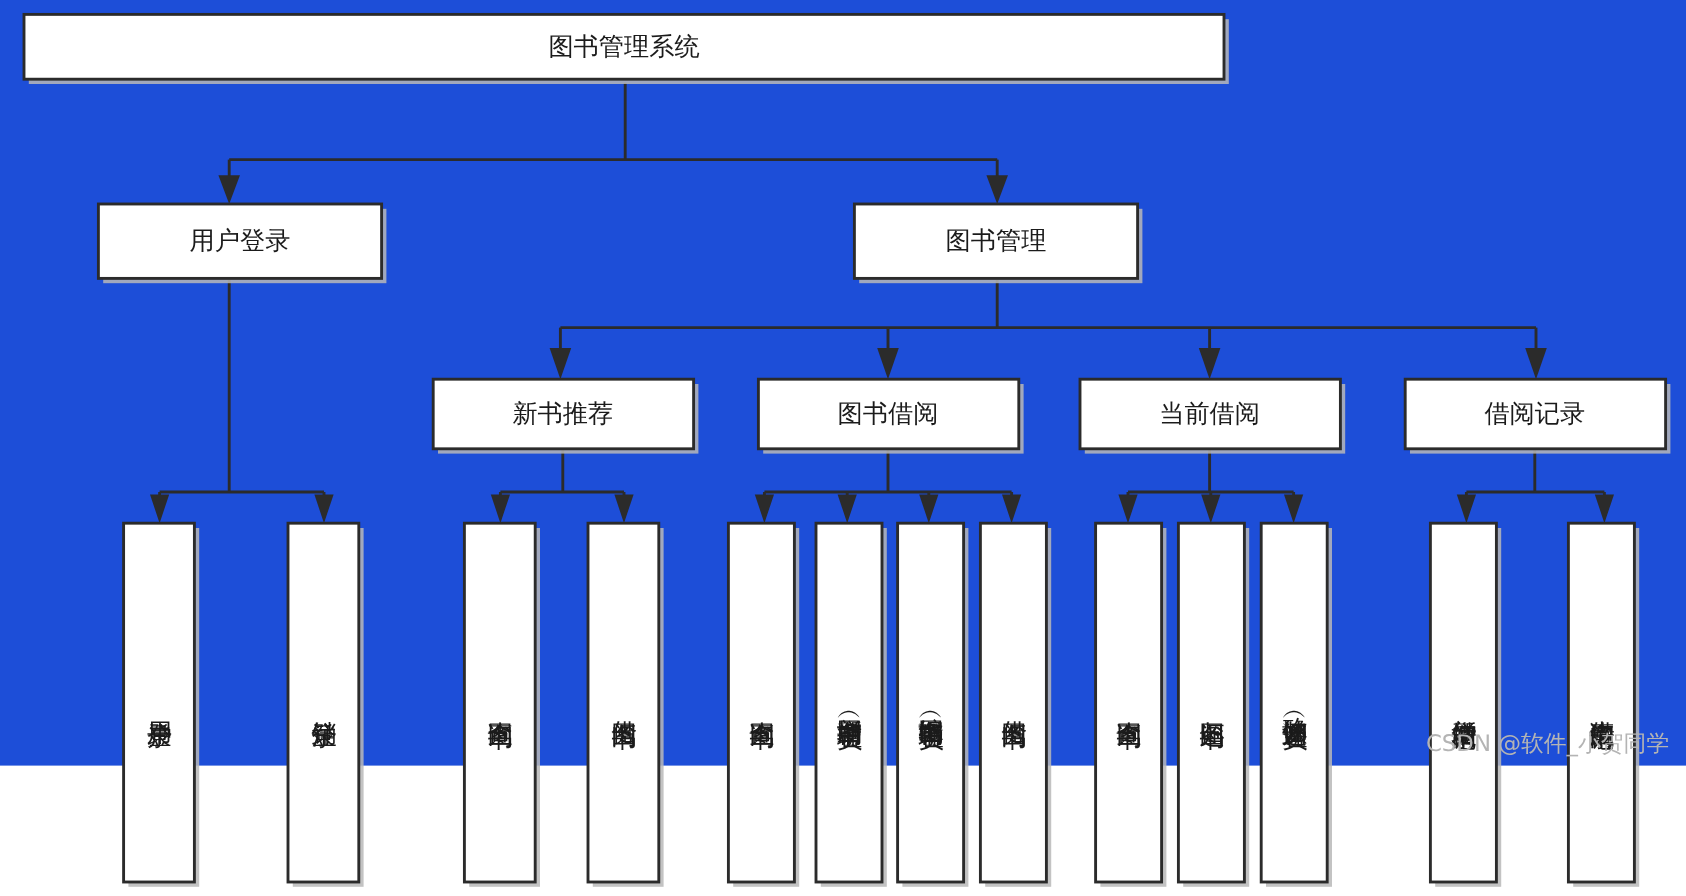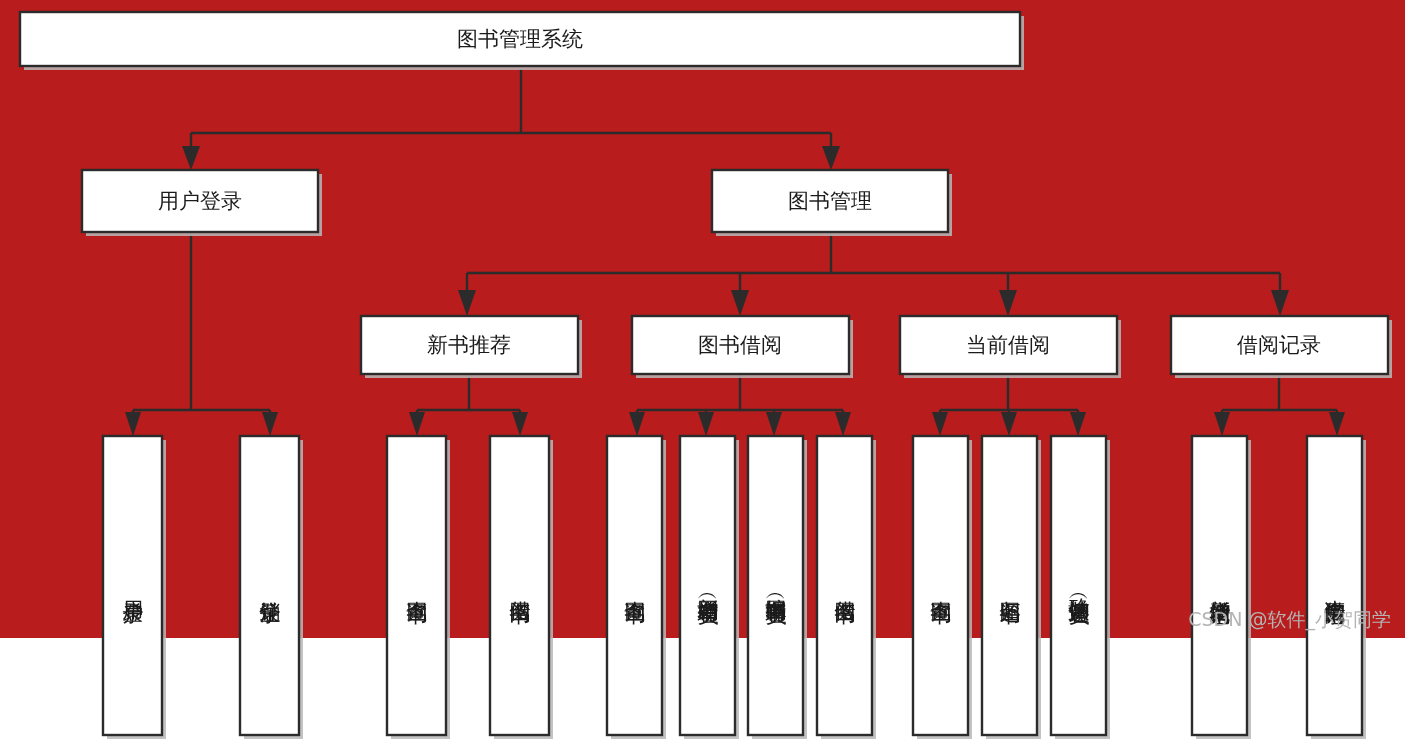--- a/index.html
+++ b/index.html
@@ -10,21 +10,21 @@
   body {
     width: 1405px;
     height: 747px;
     overflow: hidden;
     font-family: "DejaVu Sans", "Liberation Sans", sans-serif;
   }
   #diagram-root {
     position: relative;
     width: 1405px;
     height: 638px;
-    background: #b91c1c;
+    background: #1d4ed8;
   }
   svg.flowchart {
     display: block;
     width: 1405px;
     height: 747px;
   }
   .node-rect {
     fill: #ffffff;
     stroke: #2b2b2b;
     stroke-width: 2.4;

